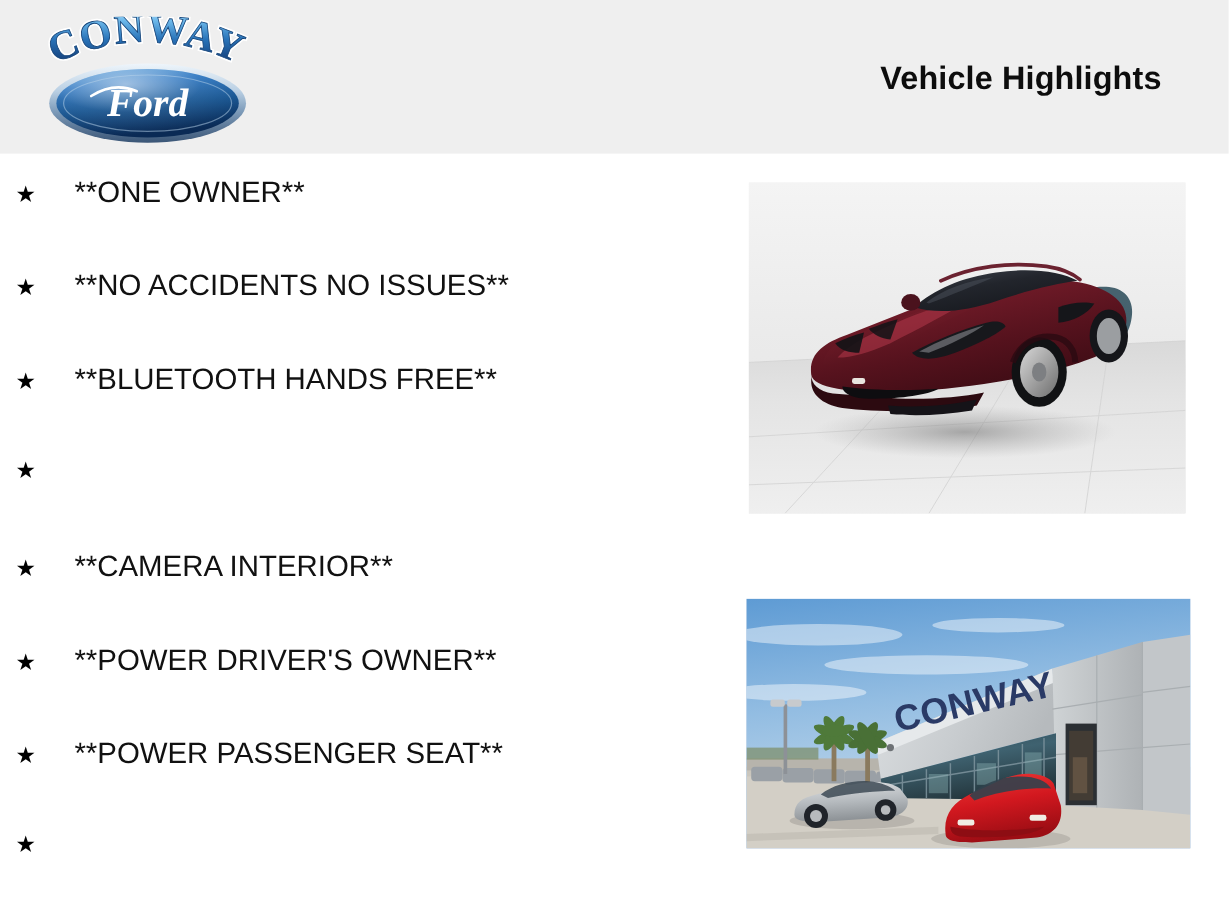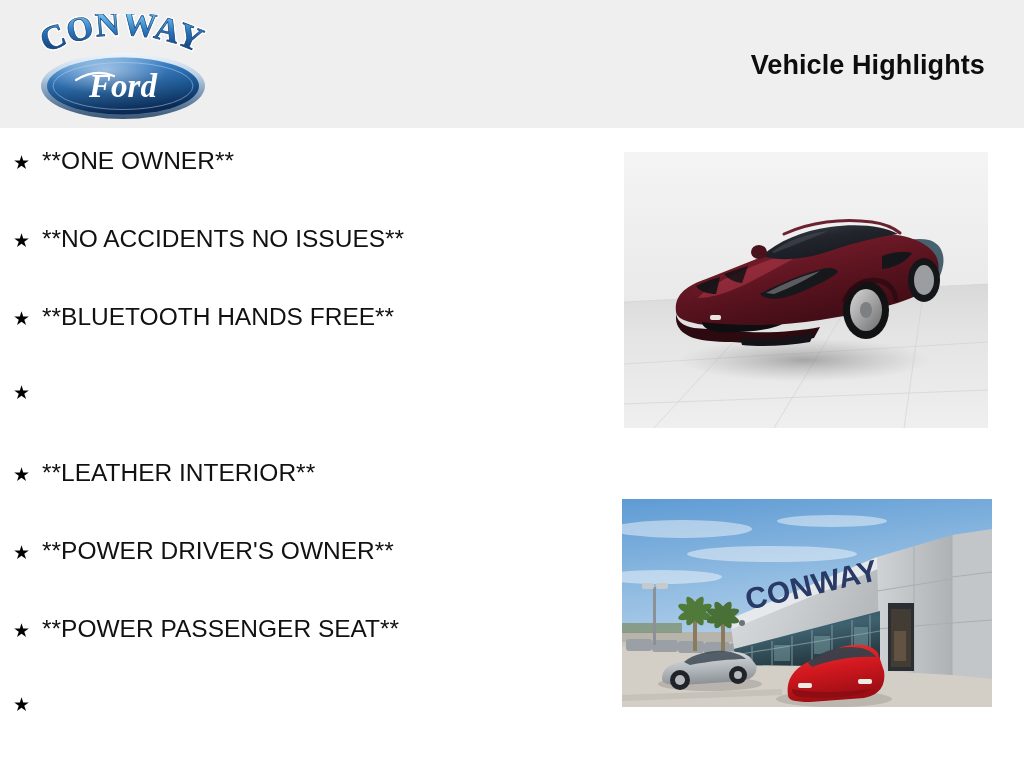--- a/index.html
+++ b/index.html
@@ -46,21 +46,21 @@
     left: 18px;
     top: 44px;
     width: 166px;
     height: 68px;
     text-decoration: underline;
   }
   #logo-ford-oval svg { display: block; }
 
   #page-title {
     position: absolute;
-    right: 39px;
+    right: 56px;
     top: 50px;
     font-size: 27px;
     font-weight: bold;
     color: #0d0d0d;
     letter-spacing: 0.1px;
     white-space: nowrap;
   }
 
   
   #highlights-list {
@@ -85,20 +85,21 @@
     line-height: 1;
     color: #000000;
     width: 29px;
   }
   .highlight-text {
     flex: 1 1 auto;
     font-size: 24.5px;
     line-height: 1;
     color: #111111;
     white-space: nowrap;
+    margin-left: 20px;
   }
 
   
   #vehicle-photo {
     position: absolute;
     left: 624px;
     top: 152px;
     width: 364px;
     height: 276px;
     overflow: hidden;
@@ -202,21 +203,21 @@
     <span class="bullet-star">★</span>
     <span class="highlight-text">**BLUETOOTH HANDS FREE**</span>
   </li>
 
   <li class="highlight-item">
     <span class="bullet-star">★</span>
   </li>
 
   <li class="highlight-item">
     <span class="bullet-star">★</span>
-    <span class="highlight-text">**LEATHER INTERIOR**</span>
+    <span class="highlight-text">**CAMERA INTERIOR**</span>
   </li>
 
   <li class="highlight-item">
     <span class="bullet-star">★</span>
     <span class="highlight-text">**POWER DRIVER'S OWNER**</span>
   </li>
 
   <li class="highlight-item">
     <span class="bullet-star">★</span>
     <span class="highlight-text">**POWER PASSENGER SEAT**</span>

